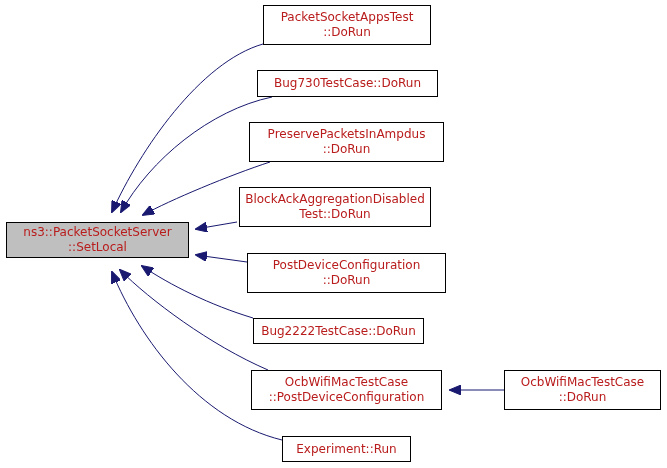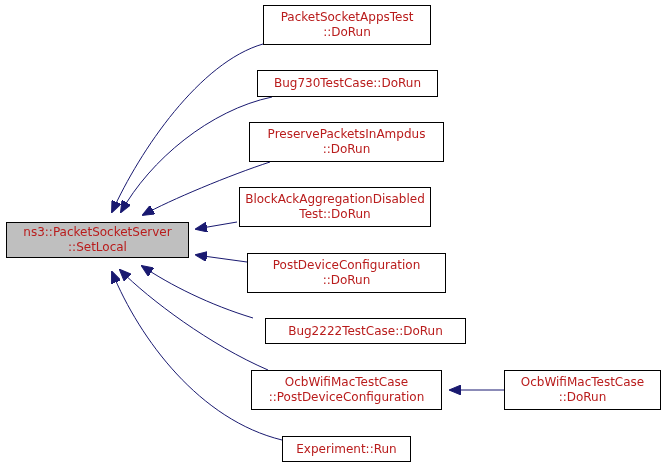--- a/index.html
+++ b/index.html
@@ -58,21 +58,21 @@
 <div class="node" style="left:239px;top:187px;width:192px;height:40px;text-align:right;">
   <span>BlockAckAggregationDisabled</span>
   <span>Test::DoRun</span>
 </div>
 
 <div class="node" style="left:247px;top:253px;width:199px;height:40px;">
   <span>PostDeviceConfiguration</span>
   <span>::DoRun</span>
 </div>
 
-<div class="node" style="left:253px;top:318px;width:201px;height:26px;margin-left:12px;">
+<div class="node" style="left:253px;top:318px;width:171px;height:26px;">
   <span>Bug2222TestCase::DoRun</span>
 </div>
 
 <div class="node" style="left:251px;top:370px;width:191px;height:40px;">
   <span>OcbWifiMacTestCase</span>
   <span>::PostDeviceConfiguration</span>
 </div>
 
 <div class="node" style="left:282px;top:436px;width:129px;height:26px;">
   <span>Experiment::Run</span>

